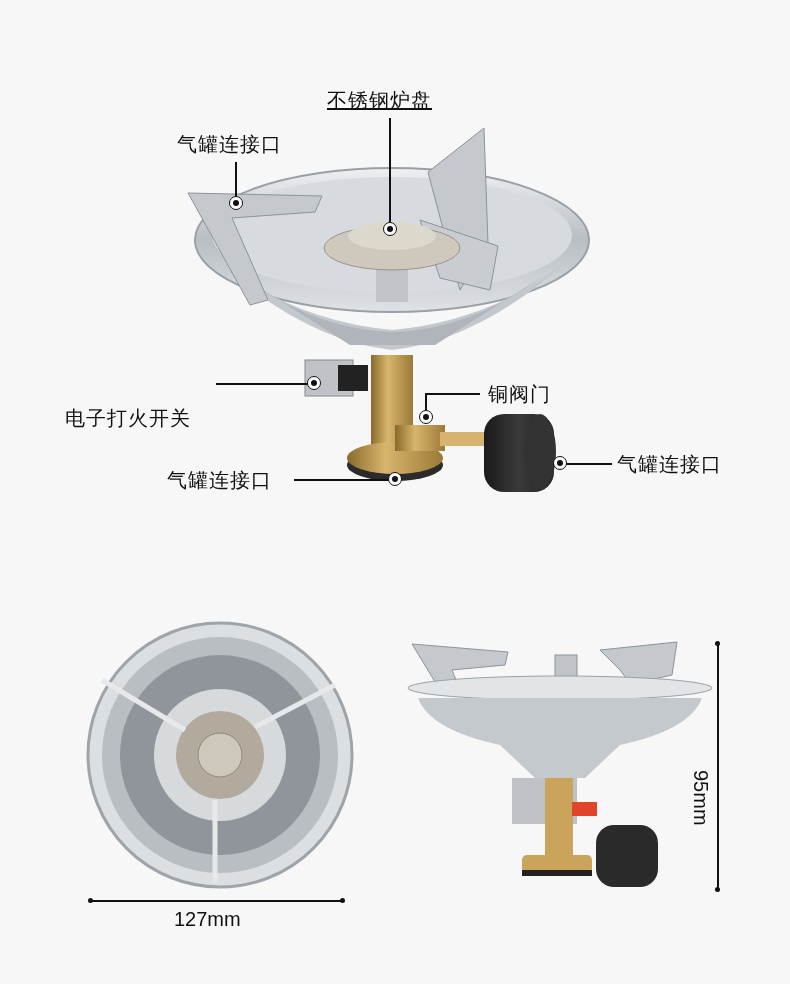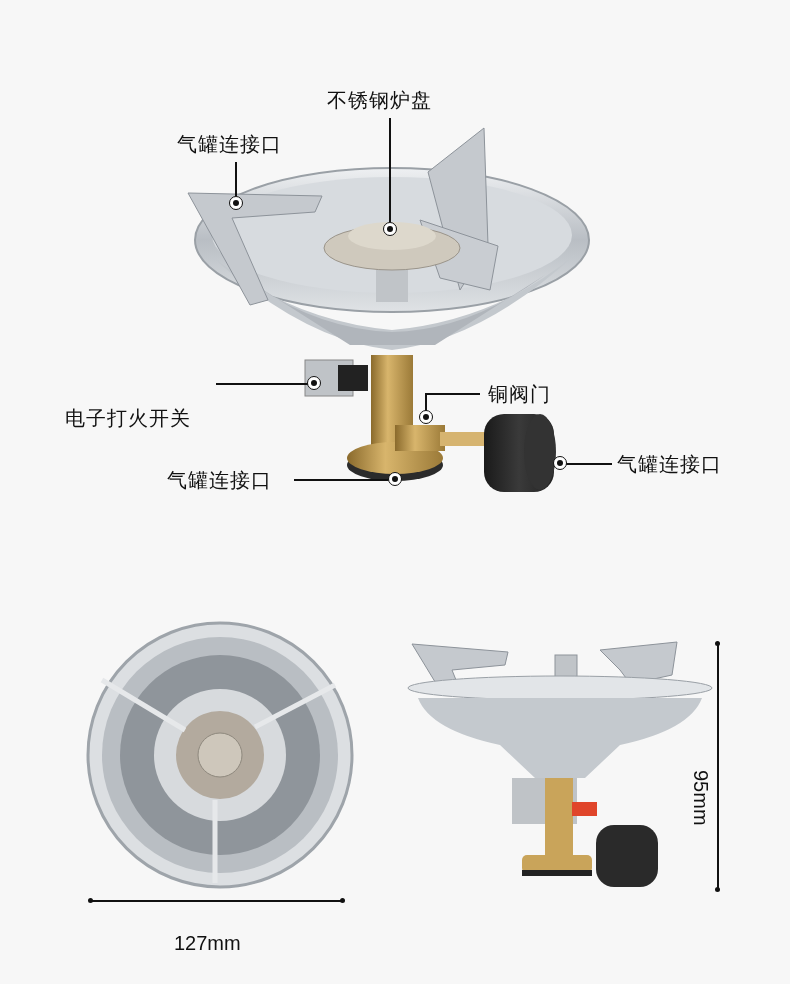--- a/index.html
+++ b/index.html
@@ -55,21 +55,21 @@
     <rect x="371" y="355" width="42" height="95" fill="url(#brass)"></rect>
     <ellipse cx="395" cy="465" rx="48" ry="16" fill="#2b2b2b"></ellipse>
     <ellipse cx="395" cy="458" rx="48" ry="16" fill="url(#brass)"></ellipse>
     <rect x="395" y="425" width="50" height="26" fill="url(#brass)"></rect>
     <rect x="440" y="432" width="50" height="14" fill="#d6b470"></rect>
 
     <rect x="484" y="414" width="70" height="78" rx="20" fill="url(#knob)"></rect>
     <ellipse cx="540" cy="452" rx="16" ry="38" fill="#333"></ellipse>
   </svg>
 
-  <div class="label" style="left:327px;top:88px;">不锈钢炉盘</div>
+  <div class="label" style="left:327px;top:88px;text-decoration:underline;">不锈钢炉盘</div>
   <div class="line" style="left:389px;top:118px;width:1.5px;height:104px;"></div>
   <div class="dot" style="left:383px;top:222px;"></div>
 
   <div class="label" style="left:177px;top:132px;">气罐连接口</div>
   <div class="line" style="left:235px;top:162px;width:1.5px;height:34px;"></div>
   <div class="dot" style="left:229px;top:196px;"></div>
 
   <div class="label" style="left:65px;top:370px;margin-top:36px;">电子打火开关</div>
   <div class="line" style="left:216px;top:383px;width:92px;height:1.5px;"></div>
   <div class="dot" style="left:307px;top:376px;"></div>
@@ -96,21 +96,21 @@
     <circle cx="140" cy="140" r="66" fill="#d7dadd"></circle>
     <circle cx="140" cy="140" r="44" fill="#b3aa9e"></circle>
     <circle cx="140" cy="140" r="22" fill="#cec7bb" stroke="#8e887d"></circle>
     <line x1="22" y1="65" x2="105" y2="115" stroke="#e6e8ea" stroke-width="5"></line>
     <line x1="255" y1="70" x2="175" y2="112" stroke="#e6e8ea" stroke-width="5"></line>
     <line x1="135" y1="185" x2="135" y2="268" stroke="#e6e8ea" stroke-width="5"></line>
   </svg>
   <div class="line" style="left:90px;top:900px;width:252px;height:1.5px;"></div>
   <div class="enddot" style="left:88px;top:898px;"></div>
   <div class="enddot" style="left:340px;top:898px;"></div>
-  <div class="dim-text" style="left:174px;top:932px;">127mm</div>
+  <div class="dim-text" style="left:174px;top:908px;">127mm</div>
 </div>
 
 <div>
   <svg width="320" height="260" style="left:400px;top:630px">
     <polygon points="12,14 108,22 105,35 52,40 60,60 40,60" fill="#c5c9ce" stroke="#8d939a"></polygon>
     <polygon points="200,20 277,12 272,45 240,52 235,60 220,40" fill="#c5c9ce" stroke="#8d939a"></polygon>
     <rect x="155" y="25" width="22" height="35" fill="#c0c4c8" stroke="#8d939a"></rect>
     <ellipse cx="160" cy="58" rx="152" ry="12" fill="#e2e5e8" stroke="#9aa0a6"></ellipse>
     <path d="M18 68 L302 68 Q290 100 220 115 L185 148 L135 148 L100 115 Q30 100 18 68Z" fill="#c4c9ce"></path>
     <rect x="112" y="148" width="65" height="46" fill="#bfc3c7"></rect>

